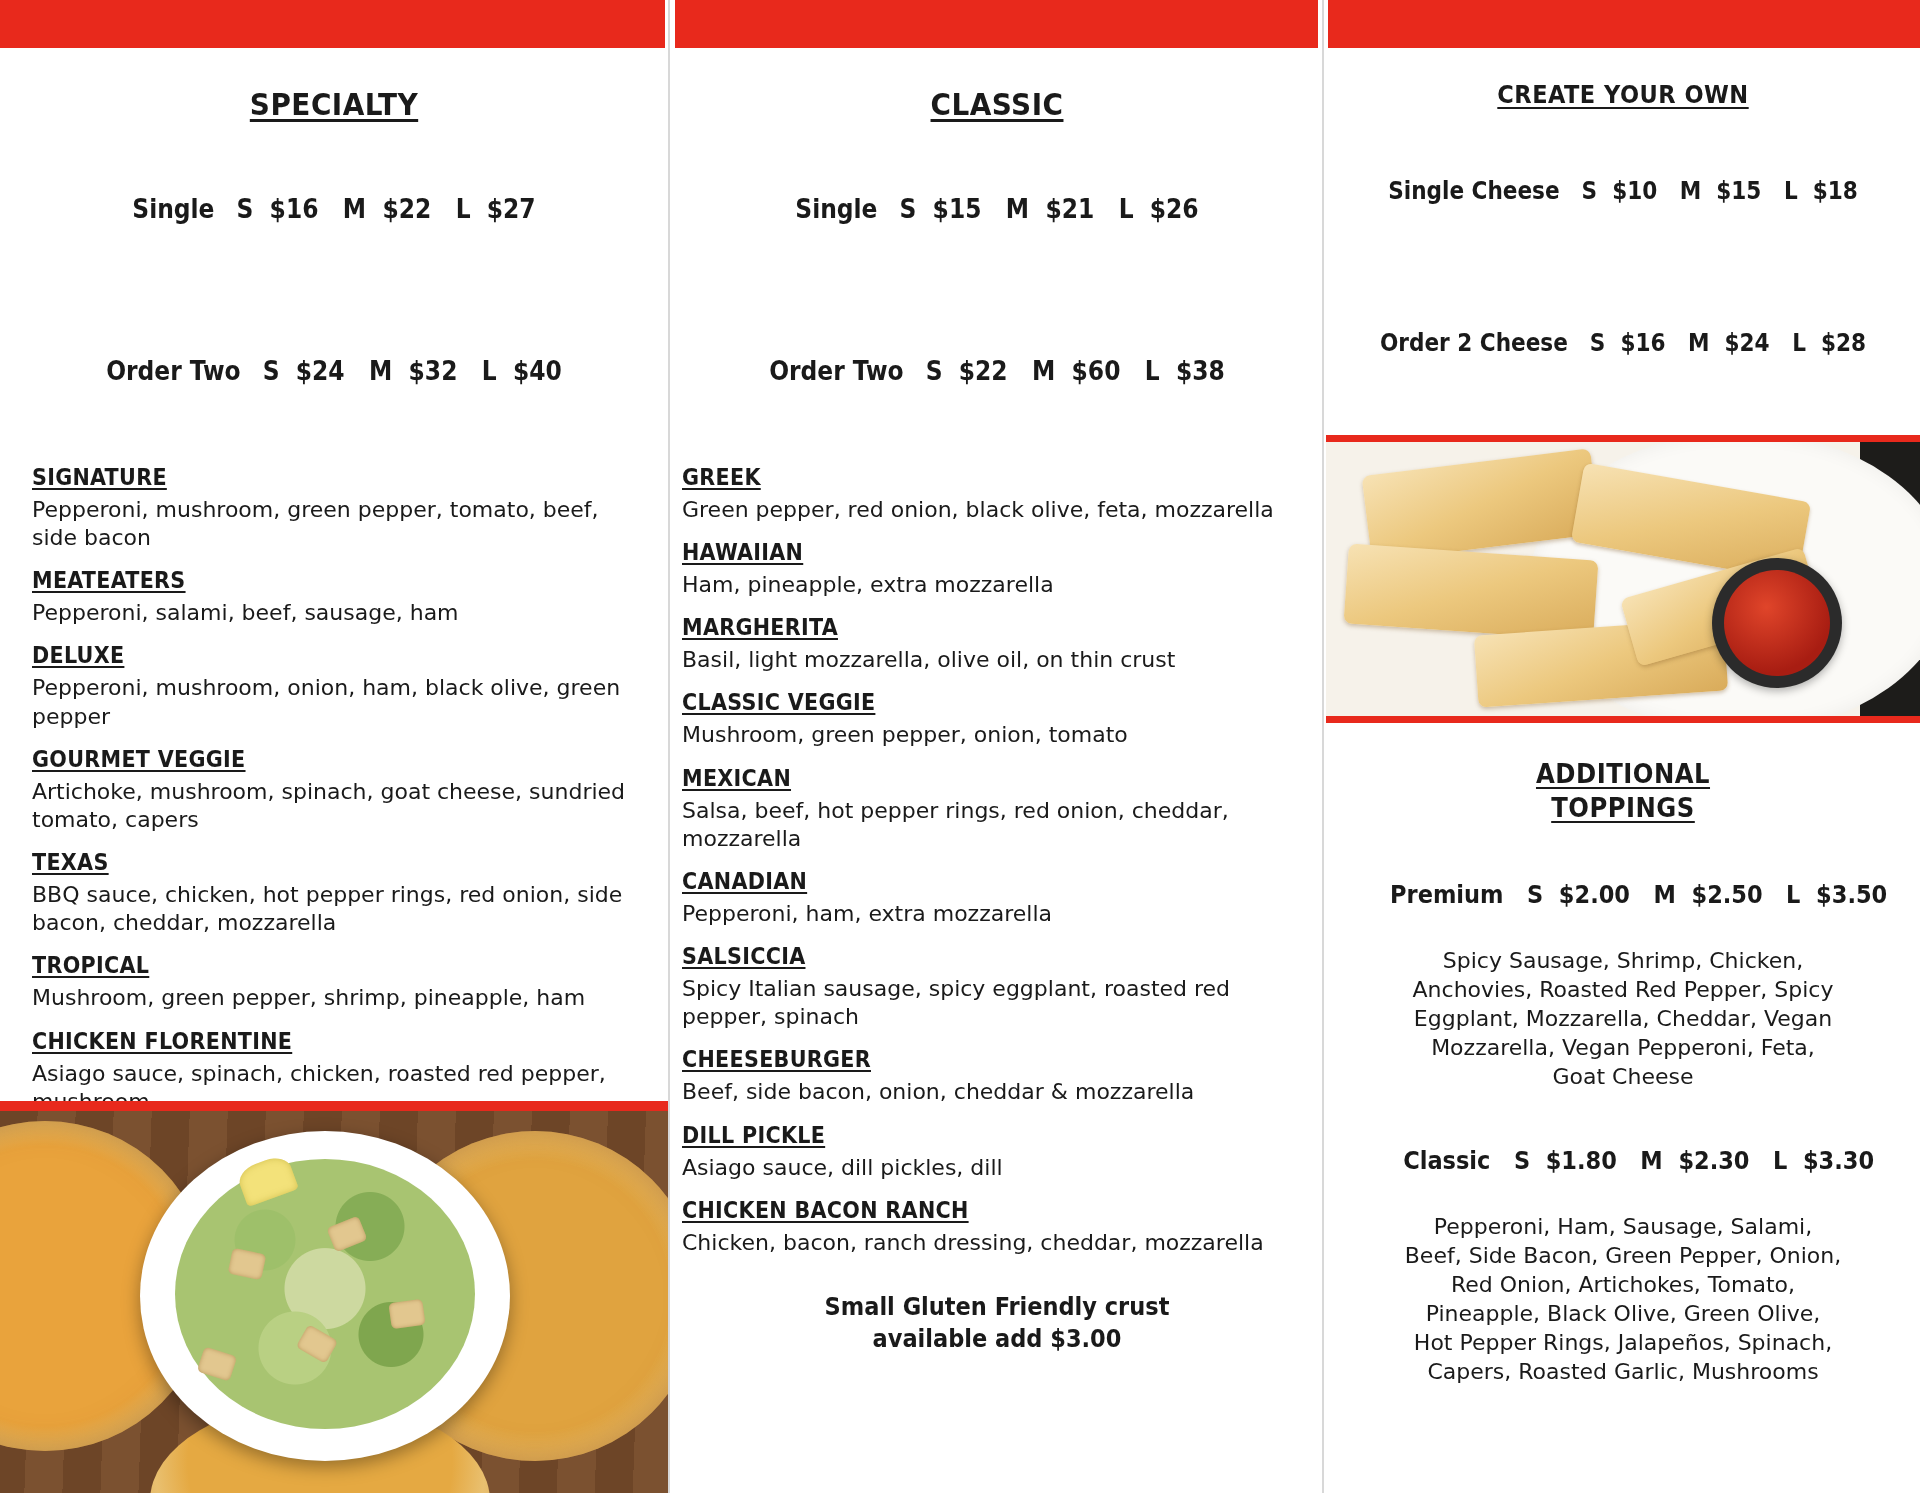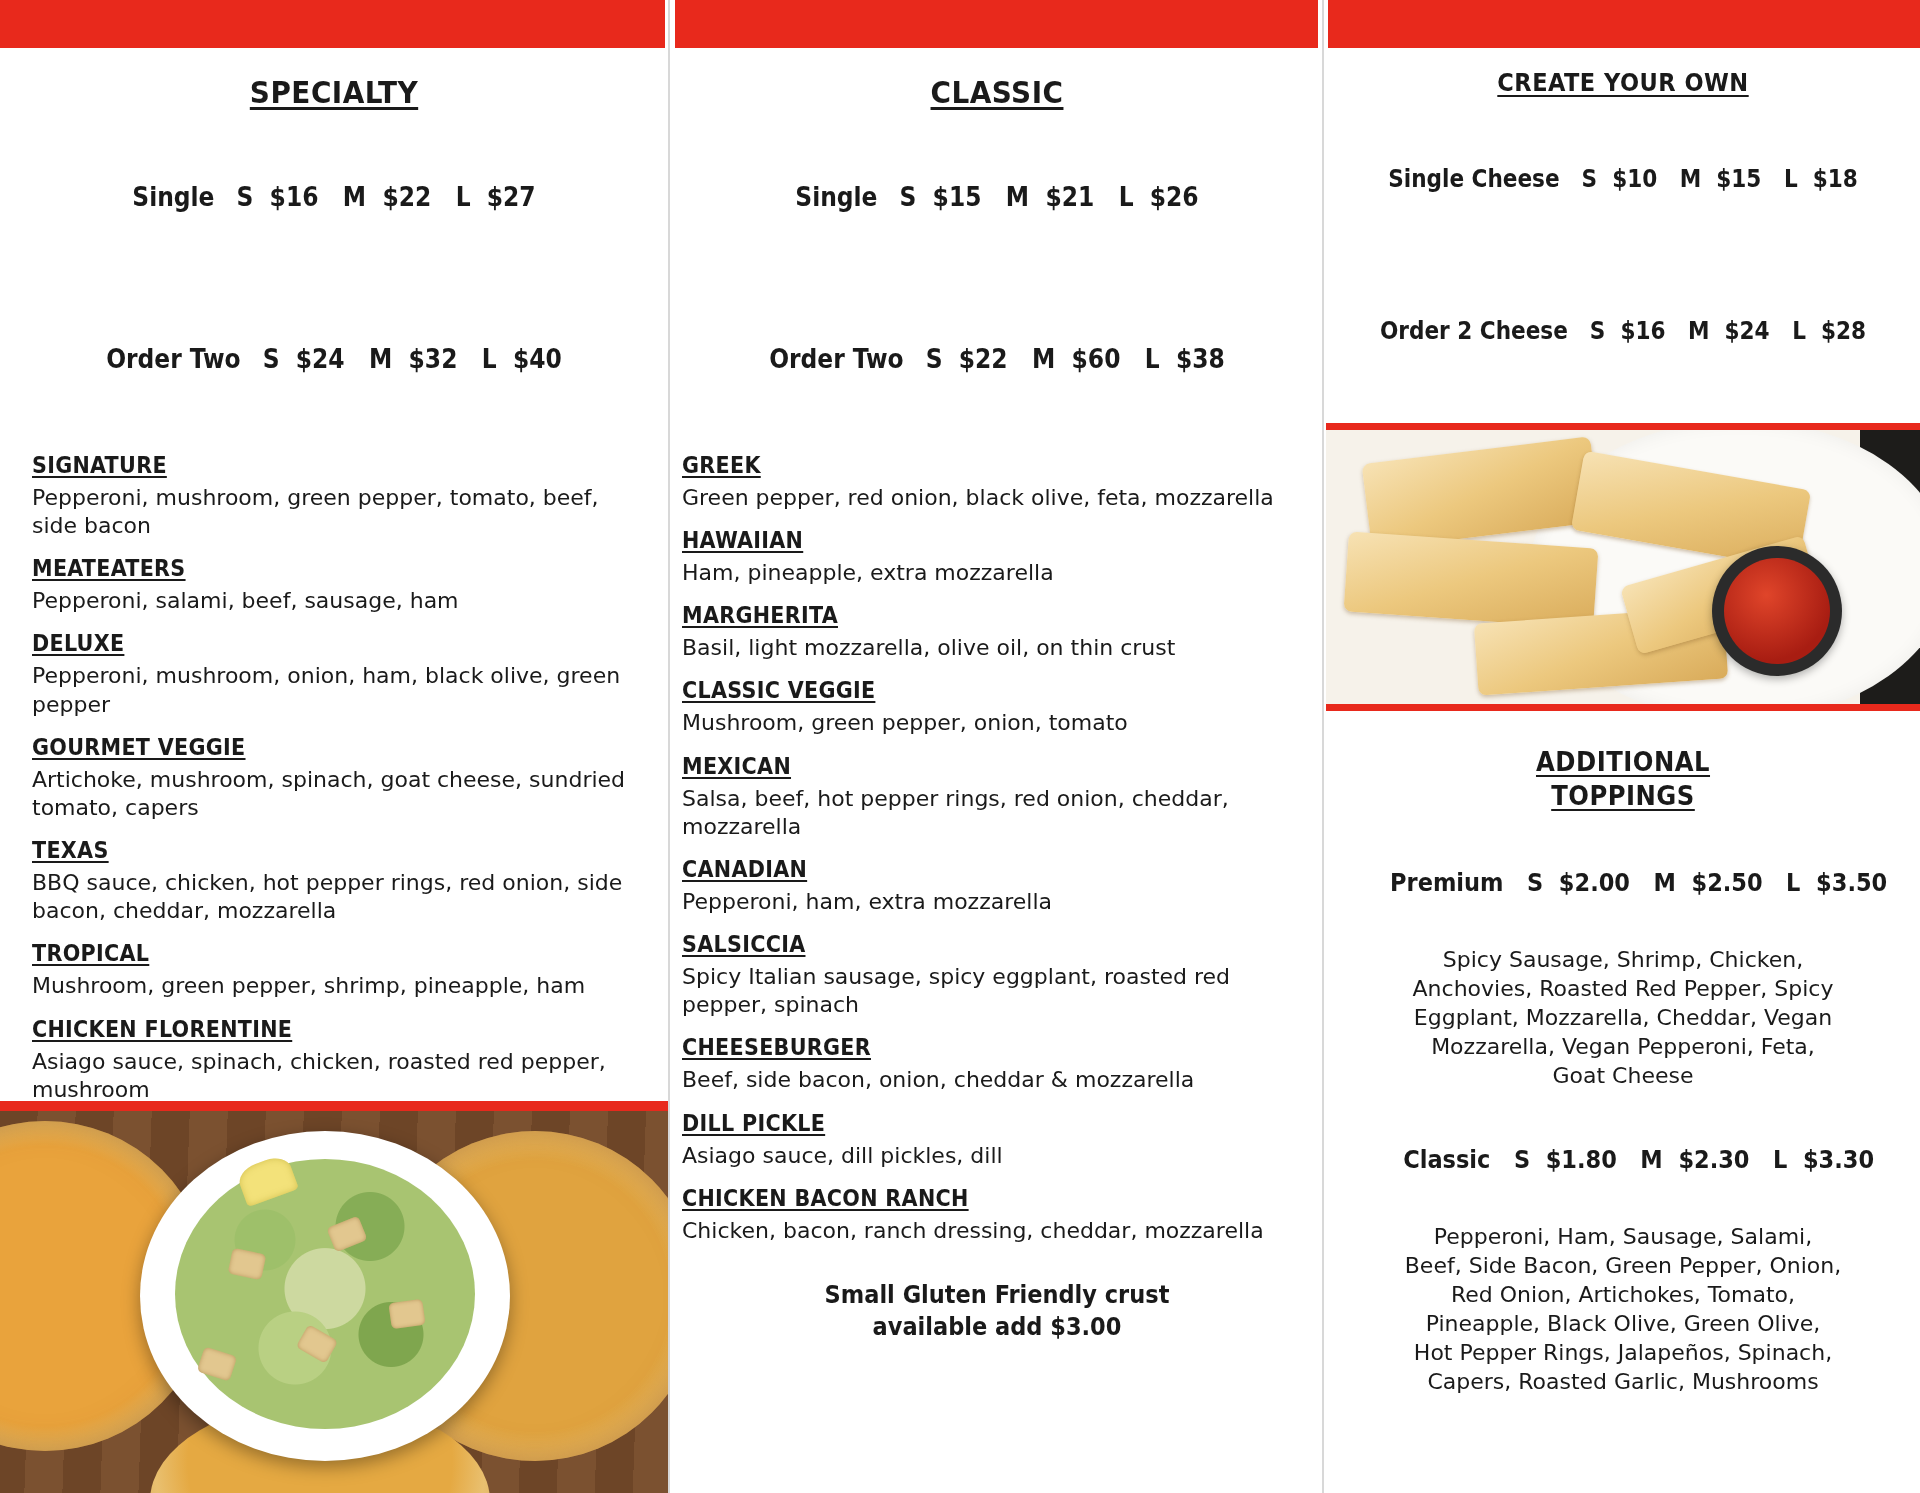--- a/index.html
+++ b/index.html
@@ -36,21 +36,21 @@
   .fold {
     position: absolute;
     top: 0;
     width: 2px;
     height: 1493px;
     background: #d8d8d8;
   }
 
   .panel {
     position: absolute;
-    top: 48px;
+    top: 60px;
     bottom: 0;
   }
   .panel-left   { left: 0px;    width: 668px; }
   .panel-mid    { left: 672px;  width: 650px; }
   .panel-right  { left: 1326px; width: 594px; }
 
   
   .panel-title {
     text-align: center;
     font-family: "DejaVu Sans Condensed", "Liberation Sans Narrow", "Liberation Sans", sans-serif;
@@ -190,21 +190,21 @@
     font-weight: bold;
     font-size: 25px;
     margin-top: 26px;
     white-space: pre;
   }
   .tier-items {
     text-align: center;
     font-family: "DejaVu Sans", sans-serif;
     font-size: 22px;
     line-height: 1.32;
-    margin: 19px auto 0 auto;
+    margin: 8px auto 0 auto;
     width: 440px;
   }
 
   
   .photo-left {
     position: absolute;
     left: 0; bottom: 0;
     width: 668px; height: 392px;
     overflow: hidden;
     background: #6b4326;

